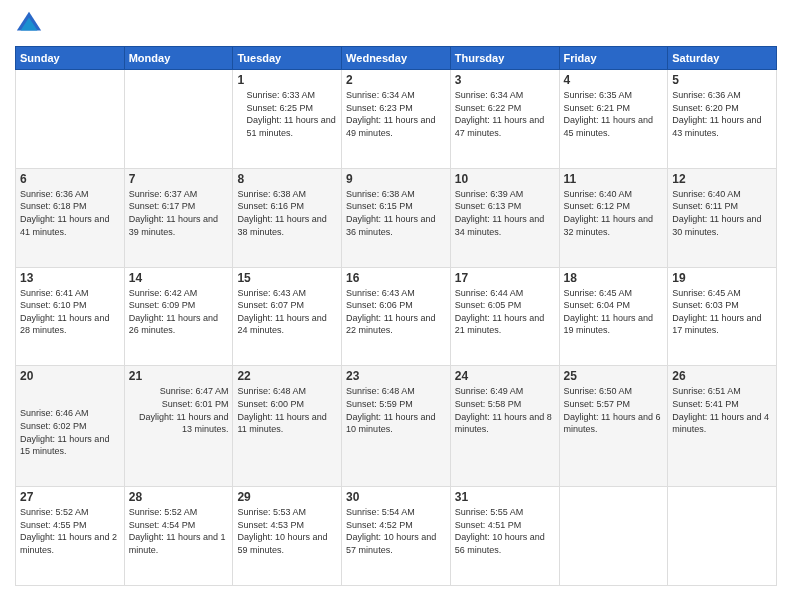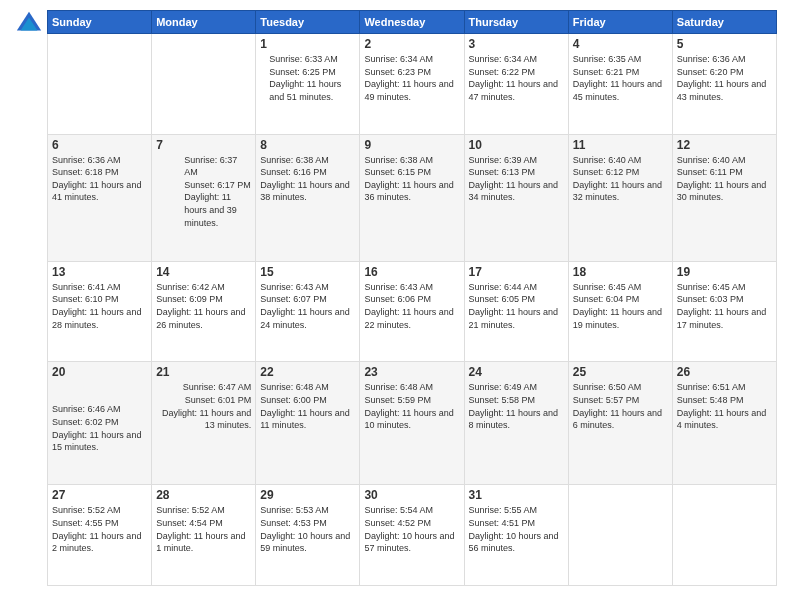--- a/index.html
+++ b/index.html
@@ -8,20 +8,21 @@
       background: #fff;
       width: 792px;
       height: 612px;
       overflow: hidden;
     }
     .page {
       width: 792px;
       height: 596px;
       padding: 10px 15px;
       display: flex;
+      flex-direction: column;
     }
     .header {
       display: flex;
       justify-content: space-between;
       align-items: flex-start;
       margin-bottom: 8px;
     }
     .logo {
       display: flex;
       align-items: center;
@@ -164,21 +165,21 @@
         </tr>
         <tr>
           <td>
             <span class="day-number">6</span>
             <div class="day-info" style="white-space: pre-line;">Sunrise: 6:36 AM
 Sunset: 6:18 PM
 Daylight: 11 hours and 41 minutes.</div>
           </td>
           <td>
             <span class="day-number">7</span>
-            <div class="day-info" style="white-space: pre-line; margin-left: 28px;">Sunrise: 6:37 AM
+            <div class="day-info" style="white-space: pre-line;">Sunrise: 6:37 AM
 Sunset: 6:17 PM
 Daylight: 11 hours and 39 minutes.</div>
           </td>
           <td>
             <span class="day-number">8</span>
             <div class="day-info" style="white-space: pre-line;">Sunrise: 6:38 AM
 Sunset: 6:16 PM
 Daylight: 11 hours and 38 minutes.</div>
           </td>
           <td>
@@ -283,21 +284,21 @@
           </td>
           <td>
             <span class="day-number">25</span>
             <div class="day-info" style="white-space: pre-line;">Sunrise: 6:50 AM
 Sunset: 5:57 PM
 Daylight: 11 hours and 6 minutes.</div>
           </td>
           <td>
             <span class="day-number">26</span>
             <div class="day-info" style="white-space: pre-line;">Sunrise: 6:51 AM
-Sunset: 5:48 PM
+Sunset: 5:41 PM
 Daylight: 11 hours and 4 minutes.</div>
           </td>
         </tr>
         <tr>
           <td>
             <span class="day-number">27</span>
             <div class="day-info" style="white-space: pre-line;">Sunrise: 5:52 AM
 Sunset: 4:55 PM
 Daylight: 11 hours and 2 minutes.</div>
           </td>

